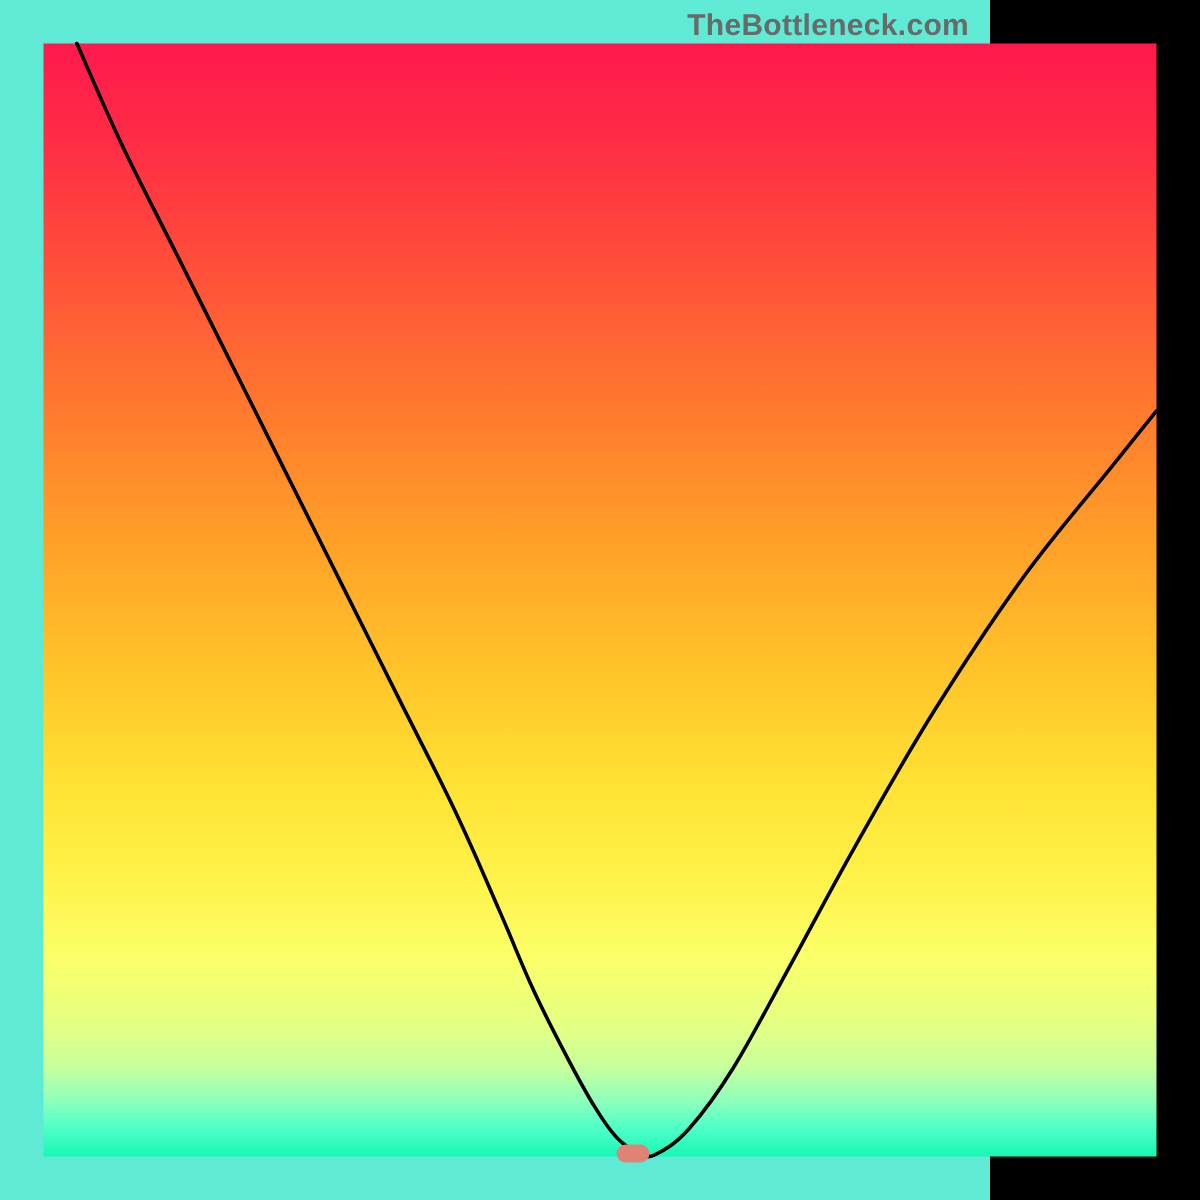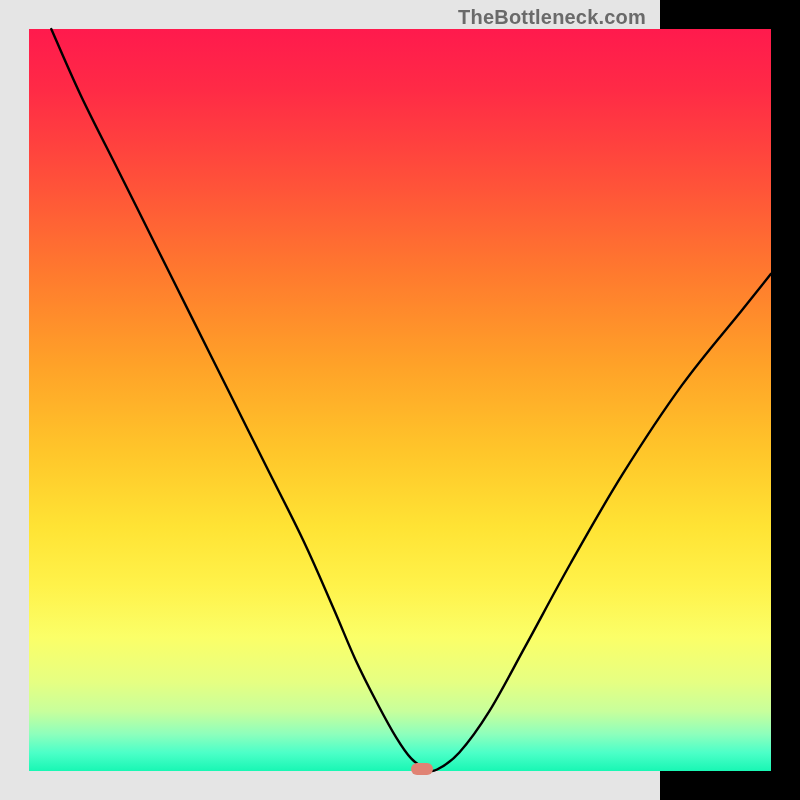--- a/index.html
+++ b/index.html
@@ -8,21 +8,21 @@
     width: 800px;
     height: 800px;
     background: #000;
     overflow: hidden;
     font-family: Arial, Helvetica, sans-serif;
   }
   .frame {
     position: relative;
     width: 660px;
     height: 800px;
-    background: #e5e5e5;
+    background: #5eead4;
   }
   .plot {
     position: absolute;
     left: 29px;
     top: 29px;
     width: 742px;
     height: 742px;
     background: linear-gradient(
       to bottom,
       #ff1a4d 0%,

